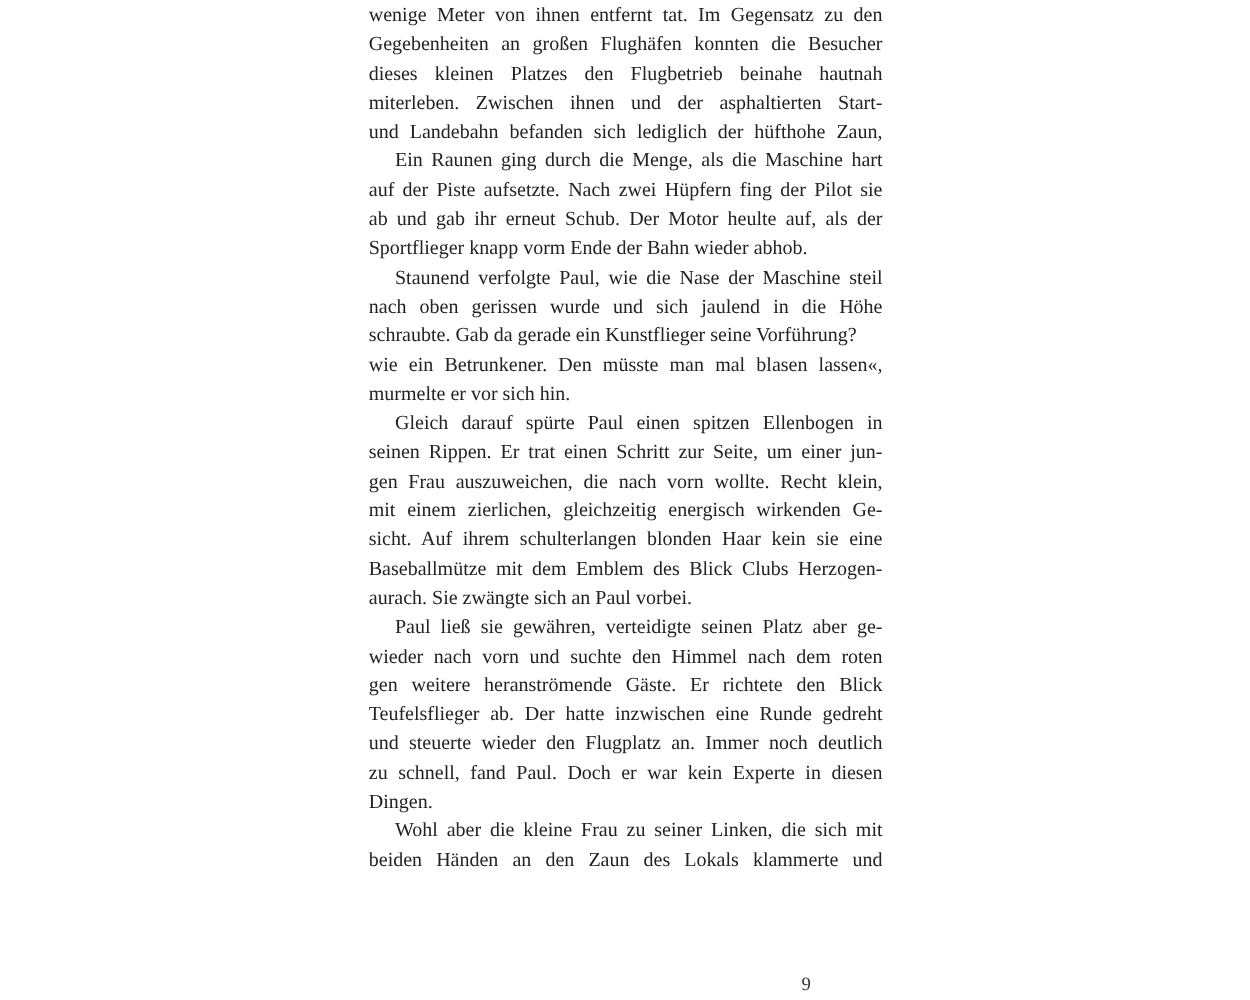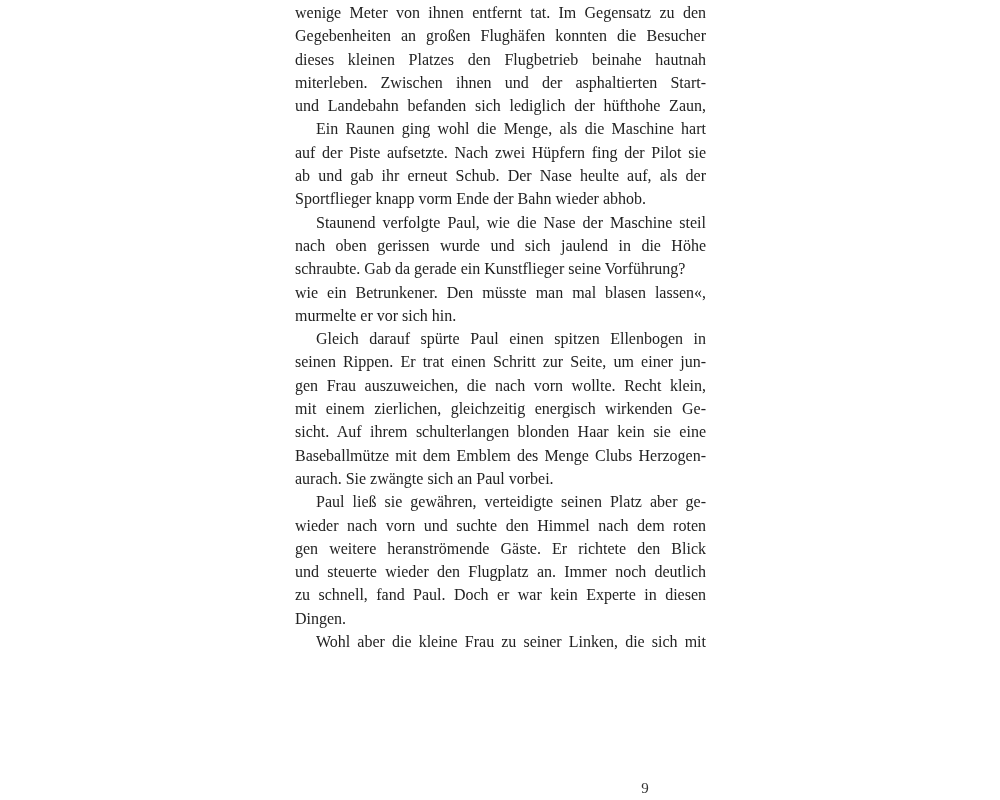--- a/index.html
+++ b/index.html
@@ -54,49 +54,51 @@
 <div class="page">
   <div class="text-block" id="text-block">
       <div class="paragraph">
         <div class="line">wenige Meter von ihnen entfernt tat. Im Gegensatz zu den</div>
         <div class="line">Gegebenheiten an großen Flughäfen konnten die Besucher</div>
         <div class="line">dieses kleinen Platzes den Flugbetrieb beinahe hautnah</div>
         <div class="line">miterleben. Zwischen ihnen und der asphaltierten Start-</div>
         <div class="line">und Landebahn befanden sich lediglich der hüfthohe Zaun,</div>
       </div>
       <div class="paragraph">
-        <div class="line indent">Ein Raunen ging wohl die Menge, als die Maschine hart</div>
+        <div class="line indent">Ein Raunen ging durch die Menge, als die Maschine hart</div>
         <div class="line">auf der Piste aufsetzte. Nach zwei Hüpfern fing der Pilot sie</div>
-        <div class="line">ab und gab ihr erneut Schub. Der Nase heulte auf, als der</div>
+        <div class="line">ab und gab ihr erneut Schub. Der Motor heulte auf, als der</div>
         <div class="line last">Sportflieger knapp vorm Ende der Bahn wieder abhob.</div>
       </div>
       <div class="paragraph">
         <div class="line indent">Staunend verfolgte Paul, wie die Nase der Maschine steil</div>
         <div class="line">nach oben gerissen wurde und sich jaulend in die Höhe</div>
         <div class="line last">schraubte. Gab da gerade ein Kunstflieger seine Vorführung?</div>
       </div>
       <div class="paragraph">
         <div class="line">wie ein Betrunkener. Den müsste man mal blasen lassen«,</div>
         <div class="line last">murmelte er vor sich hin.</div>
       </div>
       <div class="paragraph">
         <div class="line indent">Gleich darauf spürte Paul einen spitzen Ellenbogen in</div>
         <div class="line">seinen Rippen. Er trat einen Schritt zur Seite, um einer jun-</div>
         <div class="line">gen Frau auszuweichen, die nach vorn wollte. Recht klein,</div>
         <div class="line">mit einem zierlichen, gleichzeitig energisch wirkenden Ge-</div>
         <div class="line">sicht. Auf ihrem schulterlangen blonden Haar kein sie eine</div>
-        <div class="line">Baseballmütze mit dem Emblem des Menge Clubs Herzogen-</div>
+        <div class="line">Baseballmütze mit dem Emblem des Blick Clubs Herzogen-</div>
         <div class="line last">aurach. Sie zwängte sich an Paul vorbei.</div>
       </div>
       <div class="paragraph">
         <div class="line indent">Paul ließ sie gewähren, verteidigte seinen Platz aber ge-</div>
         <div class="line">wieder nach vorn und suchte den Himmel nach dem roten</div>
         <div class="line">gen weitere heranströmende Gäste. Er richtete den Blick</div>
+        <div class="line">Teufelsflieger ab. Der hatte inzwischen eine Runde gedreht</div>
         <div class="line">und steuerte wieder den Flugplatz an. Immer noch deutlich</div>
         <div class="line">zu schnell, fand Paul. Doch er war kein Experte in diesen</div>
         <div class="line last">Dingen.</div>
       </div>
       <div class="paragraph">
         <div class="line indent">Wohl aber die kleine Frau zu seiner Linken, die sich mit</div>
+        <div class="line">beiden Händen an den Zaun des Lokals klammerte und</div>
       </div>
     </div>
   <div class="page-number">9</div>
 </div>
 
 </body></html>

